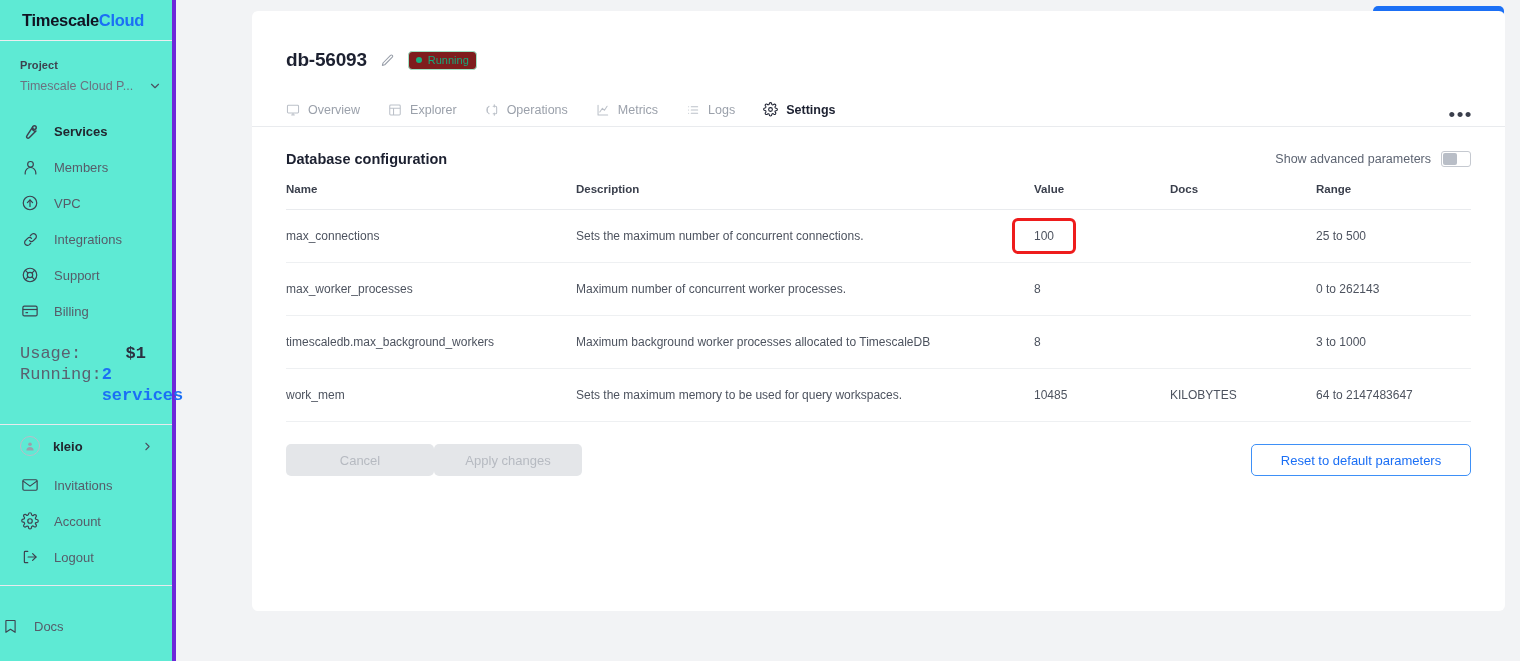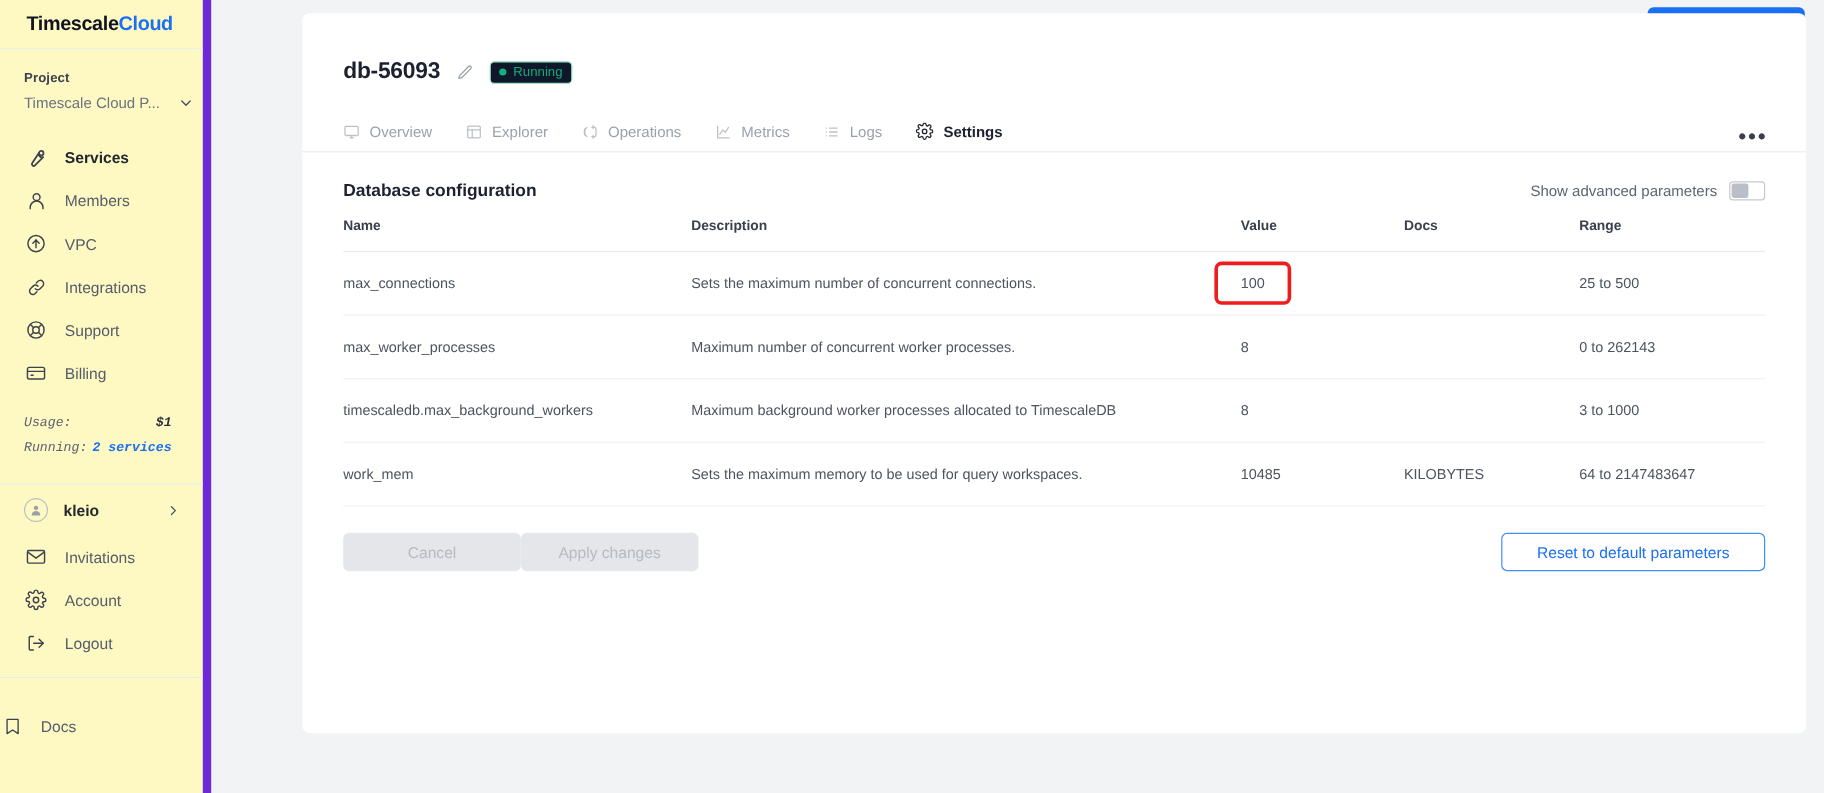--- a/index.html
+++ b/index.html
@@ -6,22 +6,22 @@
   html, body {
     width: 1520px; height: 661px;
     background: #f2f3f5;
     font-family: "Liberation Sans", sans-serif;
     overflow: hidden;
   }
   .app { display: flex; width: 1520px; height: 661px; }
 
   
   .sidebar {
-    width: 176px; height: 661px; background: #fef9c3;
-    border-right: 7px solid #6d28d9;
+    width: 176px; height: 661px; background: #5eead4;
+    border-right: 4px solid #6d28d9;
     display: flex; flex-direction: column; flex: 0 0 176px;
     position: relative;
   }
   .logo-box {
     height: 41px; display: flex; align-items: center;
     padding-left: 22px; border-bottom: 1px solid #eceef0;
   }
   .logo { font-size: 16.5px; font-weight: bold; letter-spacing: -0.3px; }
   .logo .t1 { color: #101322; }
   .logo .t2 { color: #1b6ff5; }
@@ -36,21 +36,21 @@
   .nav-item {
     display: flex; align-items: center; height: 36px;
     padding-left: 20px; gap: 14px; cursor: pointer;
   }
   .nav-ico { width: 20px; height: 20px; display: flex; align-items: center; justify-content: center; color: #3d424f; flex: 0 0 20px; }
   .nav-label { font-size: 13px; color: #565c69; white-space: nowrap; }
   .nav-item.active .nav-label { color: #22262f; font-weight: bold; }
 
   .usage {
     margin-top: 14px; padding: 0 26px 0 20px;
-    font-family: "Liberation Mono", monospace; font-size: 11px; color: #5a6170; font-style: italic;
+    font-family: "Liberation Mono", monospace; font-size: 17px; color: #5a6170;
   }
   .usage-row { display: flex; justify-content: space-between; line-height: 21px; }
   .usage-val { color: #2b3040; font-weight: bold; }
   .usage-val.link { color: #1b6ff5; }
 
   .divider { height: 1px; background: #e8eaed; margin: 18px 0 0 0; }
 
   .user-row { display: flex; align-items: center; height: 42px; padding-left: 20px; gap: 13px; cursor: pointer; }
   .avatar {
     width: 20px; height: 20px; border-radius: 50%;
@@ -77,21 +77,21 @@
   .card {
     position: absolute; left: 76px; top: 11px; width: 1253px; min-height: 600px;
     background: #ffffff; border-radius: 6px;
   }
   .card-head { padding: 38px 34px 0 34px; }
   .title-row { display: flex; align-items: center; gap: 13px; }
   .svc-title { font-size: 19px; font-weight: bold; color: #1c2030; letter-spacing: -0.2px; }
   .pencil { color: #9aa0ab; display: flex; cursor: pointer; }
   .badge {
     display: inline-flex; align-items: center; gap: 6px;
-    border: 1px solid #9fe3c5; border-radius: 4px; background: #0f172a;
+    border: 1px solid #9fe3c5; border-radius: 4px; background: #7f1d1d;
     height: 19px; padding: 0 7px; font-size: 11px; color: #16a97a;
   }
   .dot { width: 6px; height: 6px; border-radius: 50%; background: #17b07f; }
   .dots-btn {
     position: absolute; right: 32px; top: 94px; color: #3a3f4c;
     font-size: 19px; letter-spacing: 1.5px; cursor: pointer; line-height: 1;
   }
 
   .tabs {
     display: flex; align-items: center; gap: 28px;

